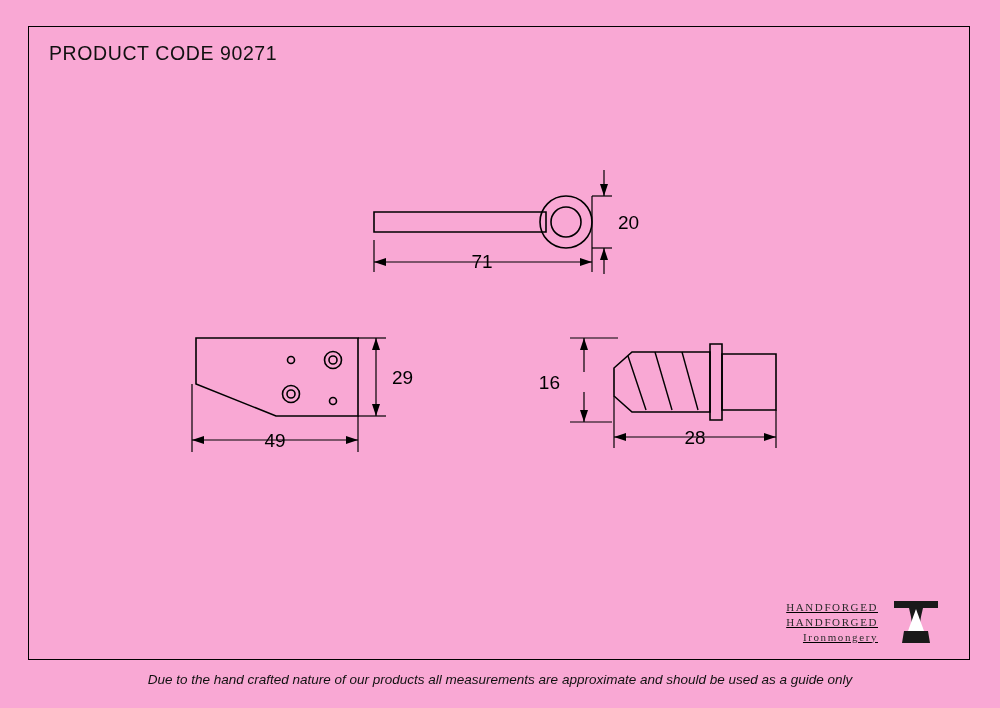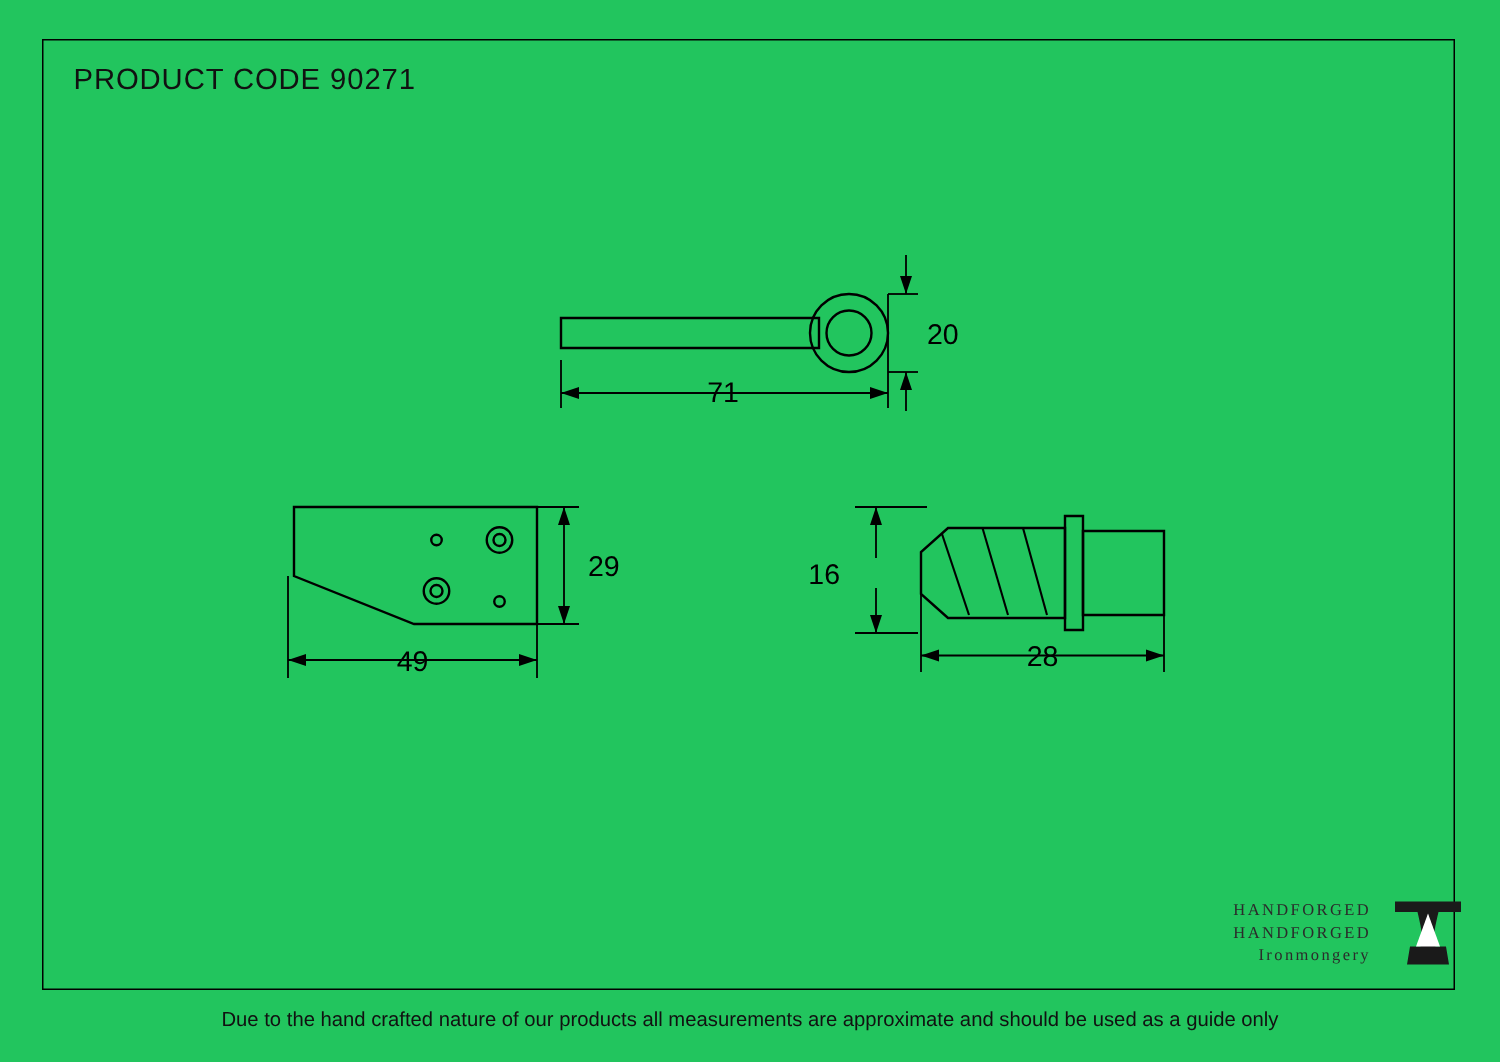--- a/index.html
+++ b/index.html
@@ -11,21 +11,21 @@
     width: 1000px;
     height: 708px;
     font-family: "Liberation Sans", sans-serif;
     color: #000000;
     overflow: hidden;
   }
   #sheet {
     position: relative;
     width: 1000px;
     height: 708px;
-    background: #22c55e;
+    background: #f9a8d4;
   }
   .frame {
     position: absolute;
     left: 28px;
     top: 26px;
     width: 942px;
     height: 634px;
     border: 1.5px solid #000;
     box-sizing: border-box;
   }
@@ -39,38 +39,40 @@
     white-space: nowrap;
   }
   .footer-note {
     position: absolute;
     left: 0;
     top: 672px;
     width: 1000px;
     text-align: center;
     font-size: 13.5px;
     color: #111;
+    font-style: italic;
   }
   .drawing-svg {
     position: absolute;
     left: 0;
     top: 0;
     width: 1000px;
     height: 708px;
   }
   
   .logo-wrap {
     position: absolute;
-    left: 806px;
+    left: 770px;
     top: 592px;
     width: 172px;
     height: 60px;
     display: flex;
     align-items: center;
     justify-content: flex-end;
+    text-decoration: underline;
   }
   .logo-text {
     text-align: right;
     font-size: 11px;
     line-height: 15px;
     letter-spacing: 1.6px;
     color: #2b2b2b;
     font-family: "Liberation Serif", serif;
     margin-right: 12px;
   }

